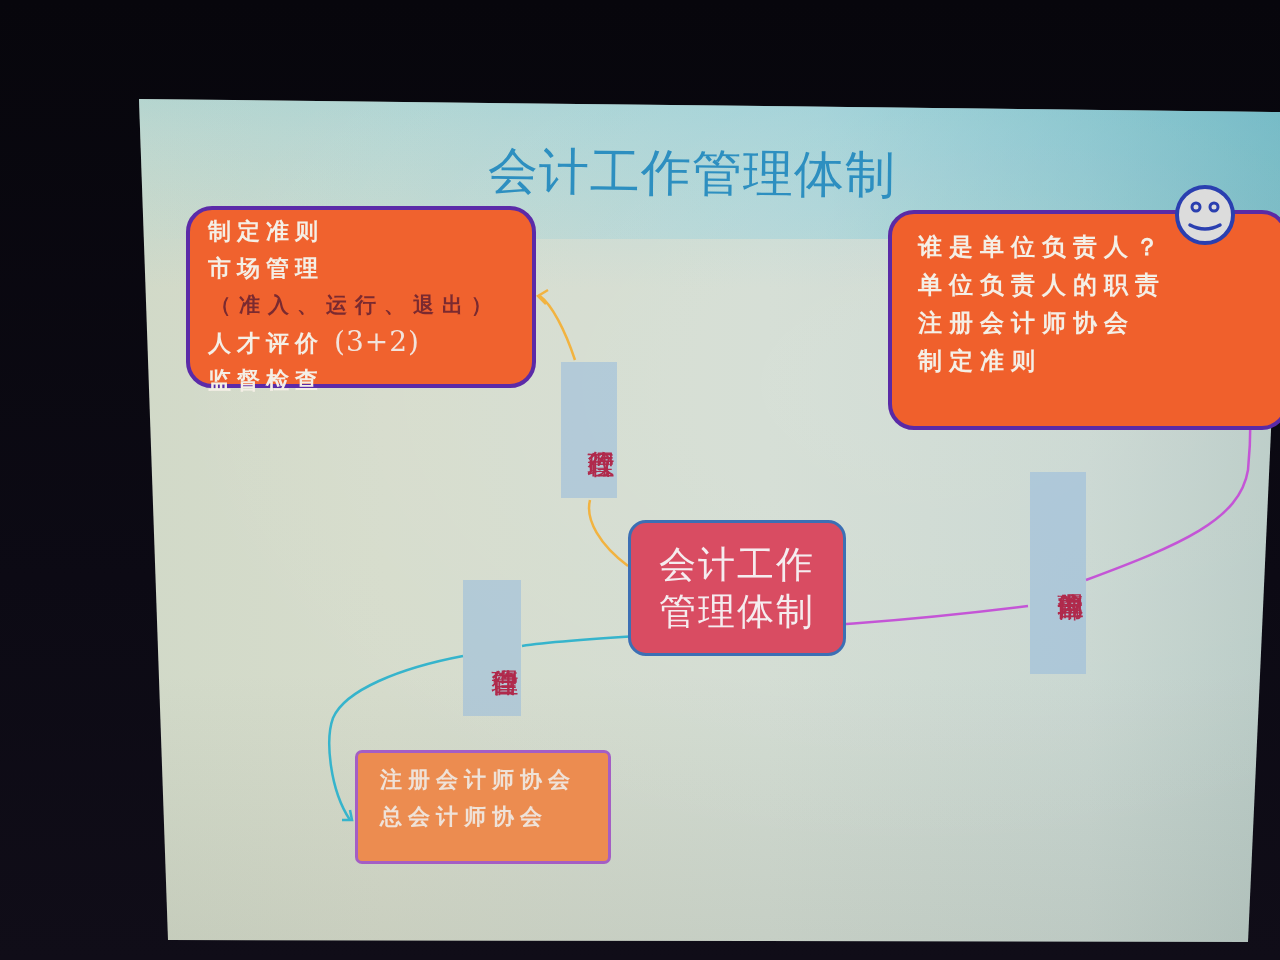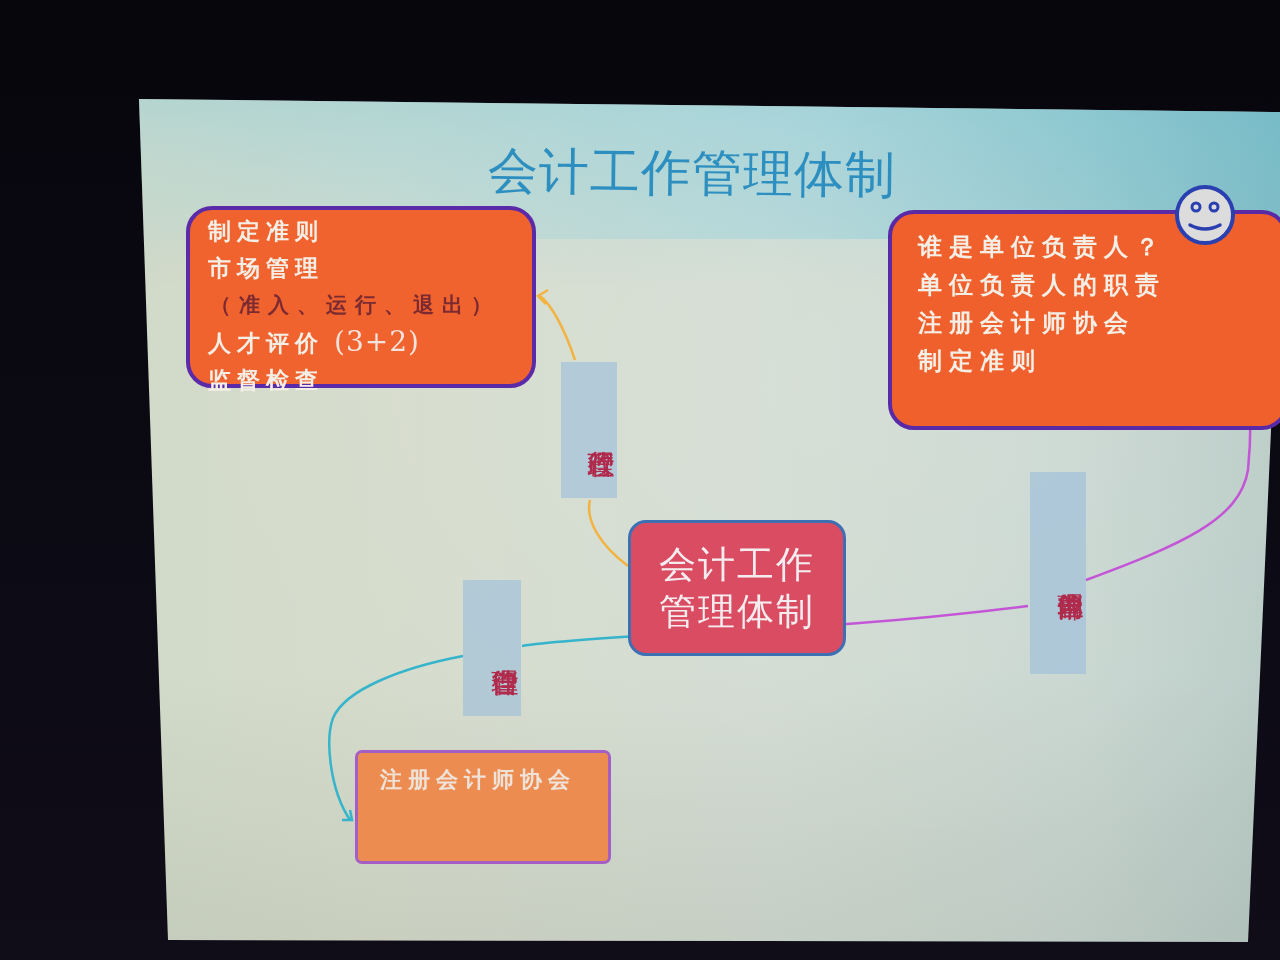--- a/index.html
+++ b/index.html
@@ -191,18 +191,19 @@
     <path d="M17 41 Q32 49 47 41" fill="none" stroke="#2a3fb0" stroke-width="3.5" stroke-linecap="round"></path>
   </svg>
 
   <div class="box box-center">
     <div>会计工作</div>
     <div>管理体制</div>
   </div>
 
   <div class="box box-bottom">
     <div>注册会计师协会</div>
+    <div>总会计师协会</div>
   </div>
 
   <div class="vlabel vl-admin">行政管理</div>
   <div class="vlabel vl-self">自律管理</div>
   <div class="vlabel vl-unit">单位内部管理</div>
 </div>
 
 </body></html>

